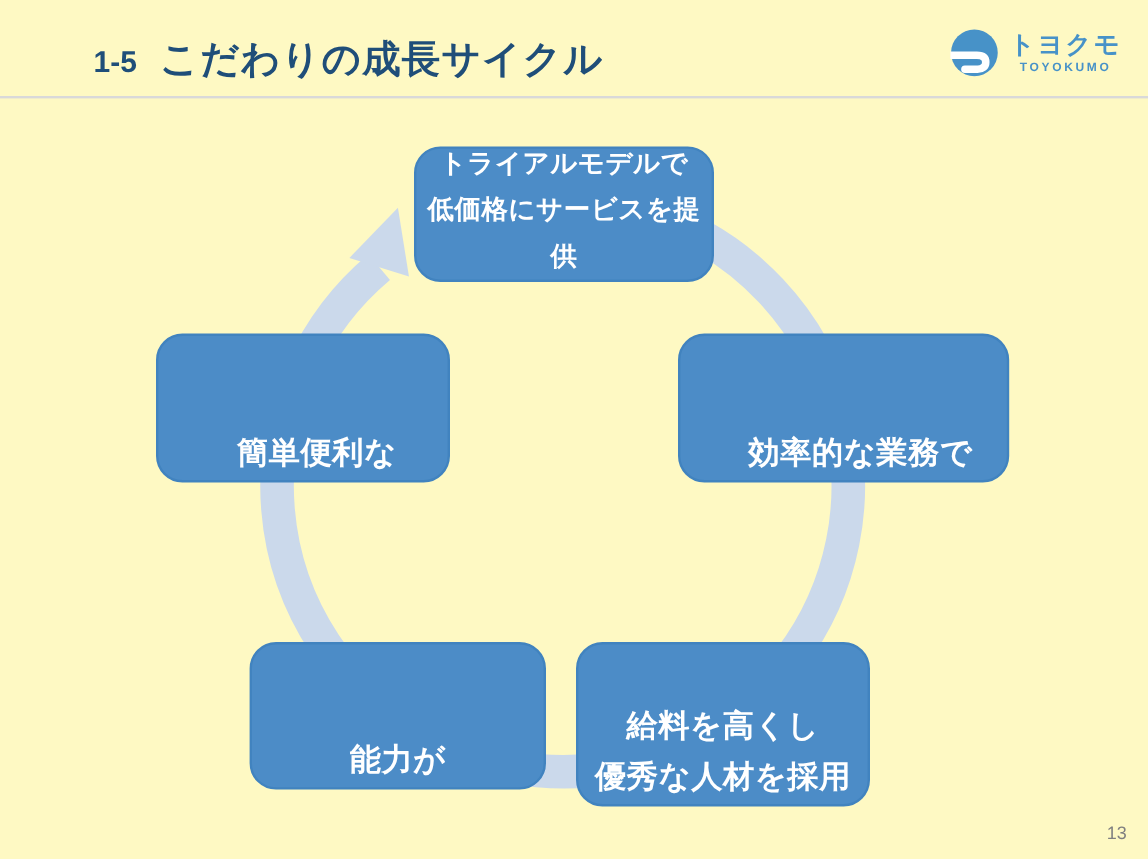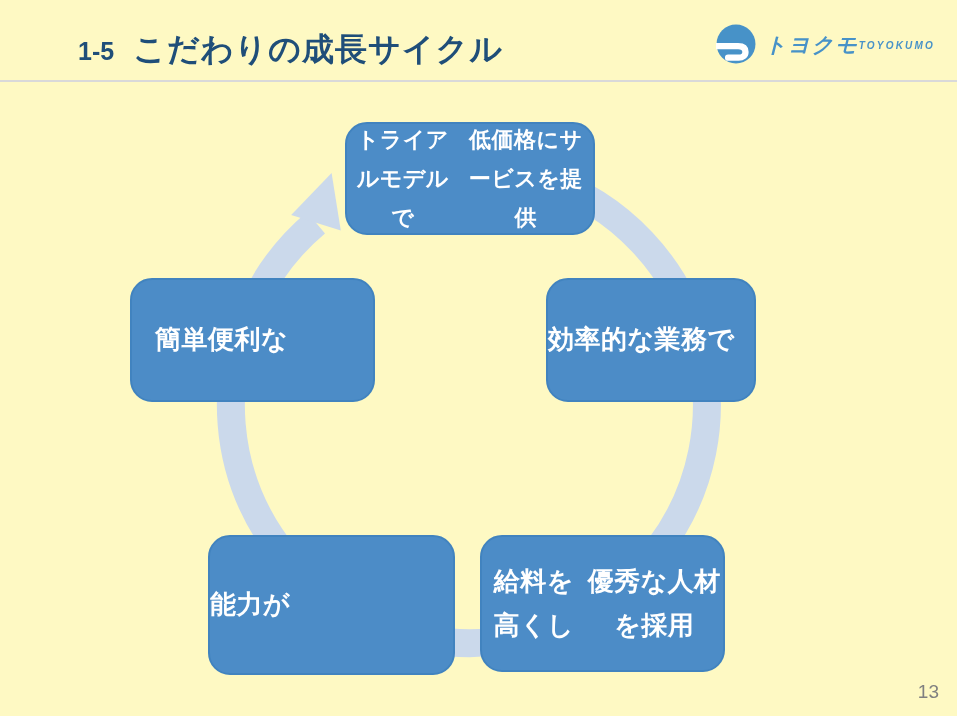--- a/index.html
+++ b/index.html
@@ -14,40 +14,40 @@
   
   .title-row{position:absolute;left:78px;top:28px;display:flex;align-items:baseline;gap:19px;}
   .t-num{font-size:25px;font-weight:bold;color:var(--c-title);letter-spacing:0;}
   .t-main{font-size:32px;font-weight:bold;color:var(--c-title);letter-spacing:1px;}
   .divider{position:absolute;left:0;top:80px;width:100%;height:2px;background:var(--c-divider);}
 
   .logo{position:absolute;top:24px;right:22px;display:flex;align-items:center;gap:9px;}
   .logo-mark{width:40px;height:40px;display:block;}
   .logo-circle{fill:var(--c-brand);}
   .logo-s{fill:none;stroke:#ffffff;stroke-width:6;stroke-linecap:round;stroke-linejoin:round;}
-  .logo-text{display:flex;flex-direction:row;align-items:center;line-height:1;font-style:italic;}
+  .logo-text{display:flex;flex-direction:column;align-items:center;line-height:1;}
   .logo-jp{font-size:21px;font-weight:bold;color:var(--c-brand);letter-spacing:2px;}
   .logo-en{font-size:10px;font-weight:bold;color:var(--c-brand);letter-spacing:2.2px;margin-top:4px;}
 
   
   .arc-svg{position:absolute;left:0;top:0;width:957px;height:716px;}
   .arc-path{fill:none;stroke:var(--c-arc);stroke-width:28px;}
   .arc-head{fill:var(--c-arc);stroke:none;}
 
   .box{position:absolute;background:var(--c-box-fill);border:2px solid var(--c-box-border);
        border-radius:22px;color:var(--c-box-text);font-weight:bold;text-align:center;
-       display:flex;flex-direction:row;justify-content:flex-start;align-items:center;
+       display:flex;flex-direction:column;justify-content:flex-end;align-items:center;
        font-size:26px;line-height:1.68;letter-spacing:0.5px;}
   .pos-top{left:345px;top:122px;width:250px;height:113px;font-size:22px;line-height:1.78;}
   .pos-left{left:130px;top:278px;width:245px;height:124px;padding-left:23px;}
-  .pos-right{left:546px;top:278px;width:210px;height:124px;}
-  .pos-bottom-left{left:208px;top:535px;width:247px;height:140px;}
+  .pos-right{left:565px;top:278px;width:276px;height:124px;padding-left:28px;}
+  .pos-bottom-left{left:208px;top:535px;width:247px;height:123px;}
   .pos-bottom-right{left:480px;top:535px;width:245px;height:137px;}
 
-  .page-num{position:absolute;right:18px;bottom:13px;font-size:19px;color:var(--c-page-number);}
+  .page-num{position:absolute;right:18px;bottom:13px;font-size:15px;color:var(--c-page-number);}
 </style>
 </head>
 <body>
 
 <div class="slide">
 
   <div class="title-row">
     <span class="t-num">1-5</span>
     <span class="t-main">こだわりの成長サイクル</span>
   </div>

